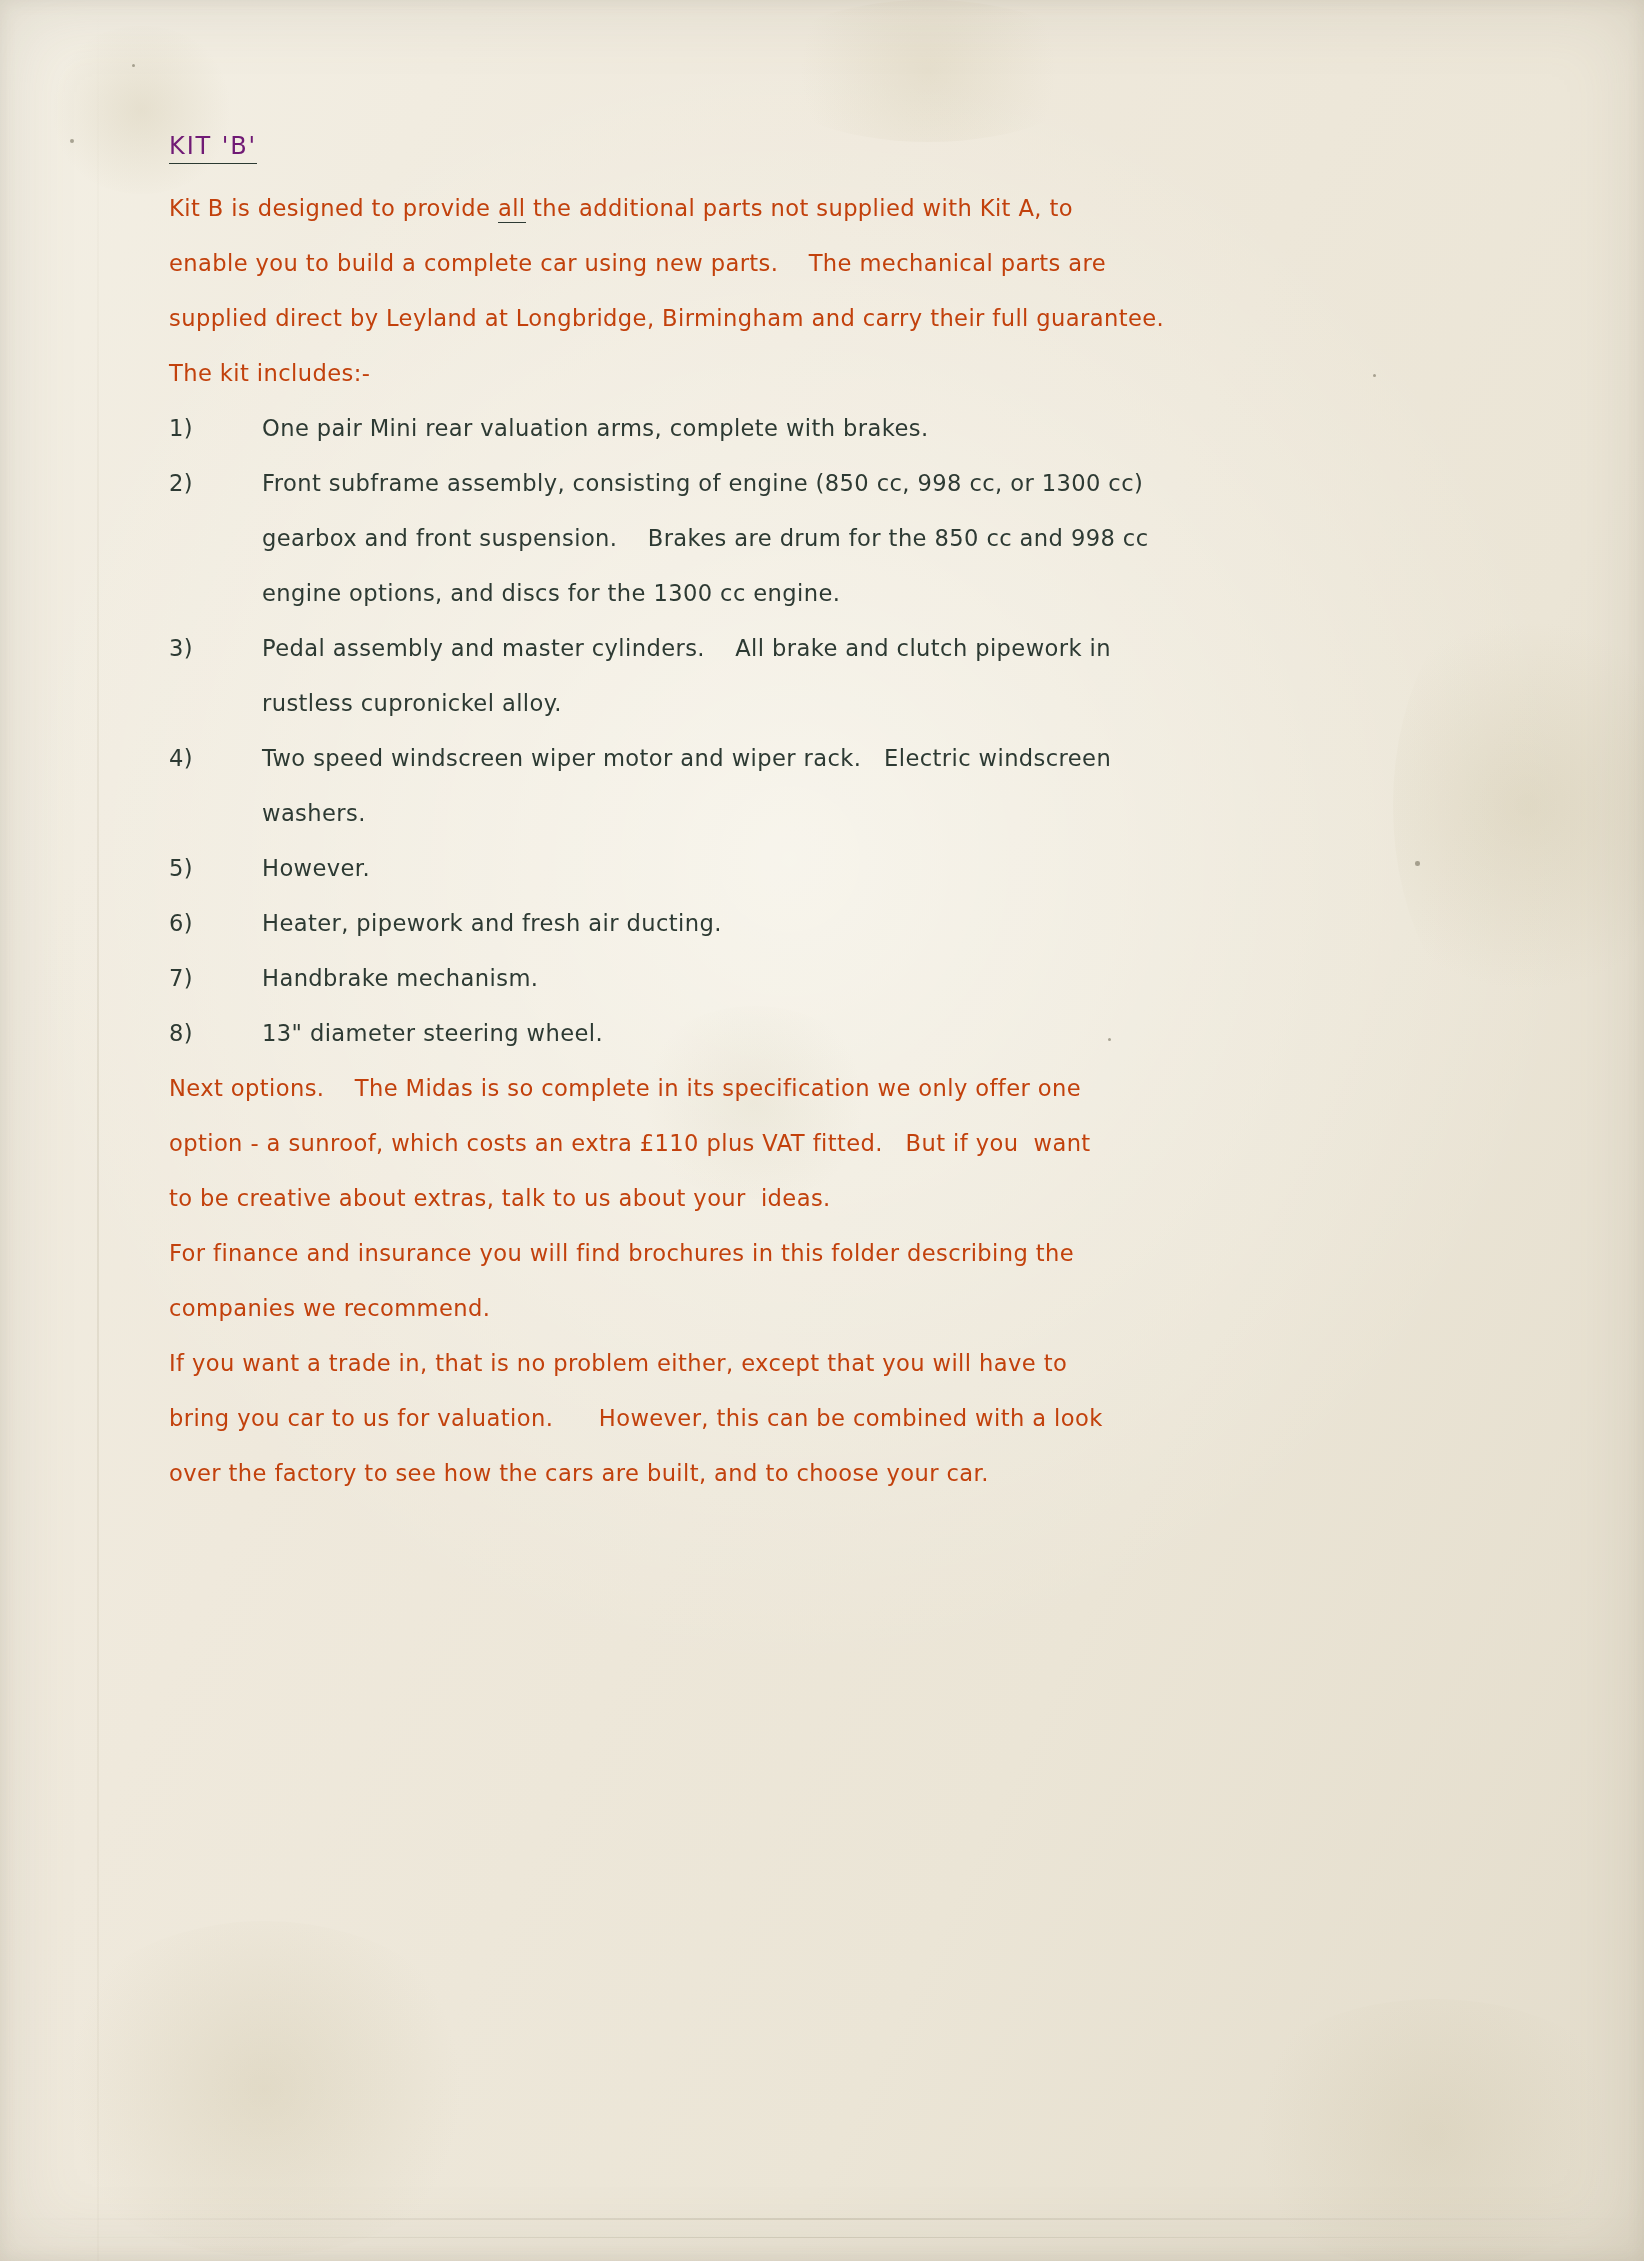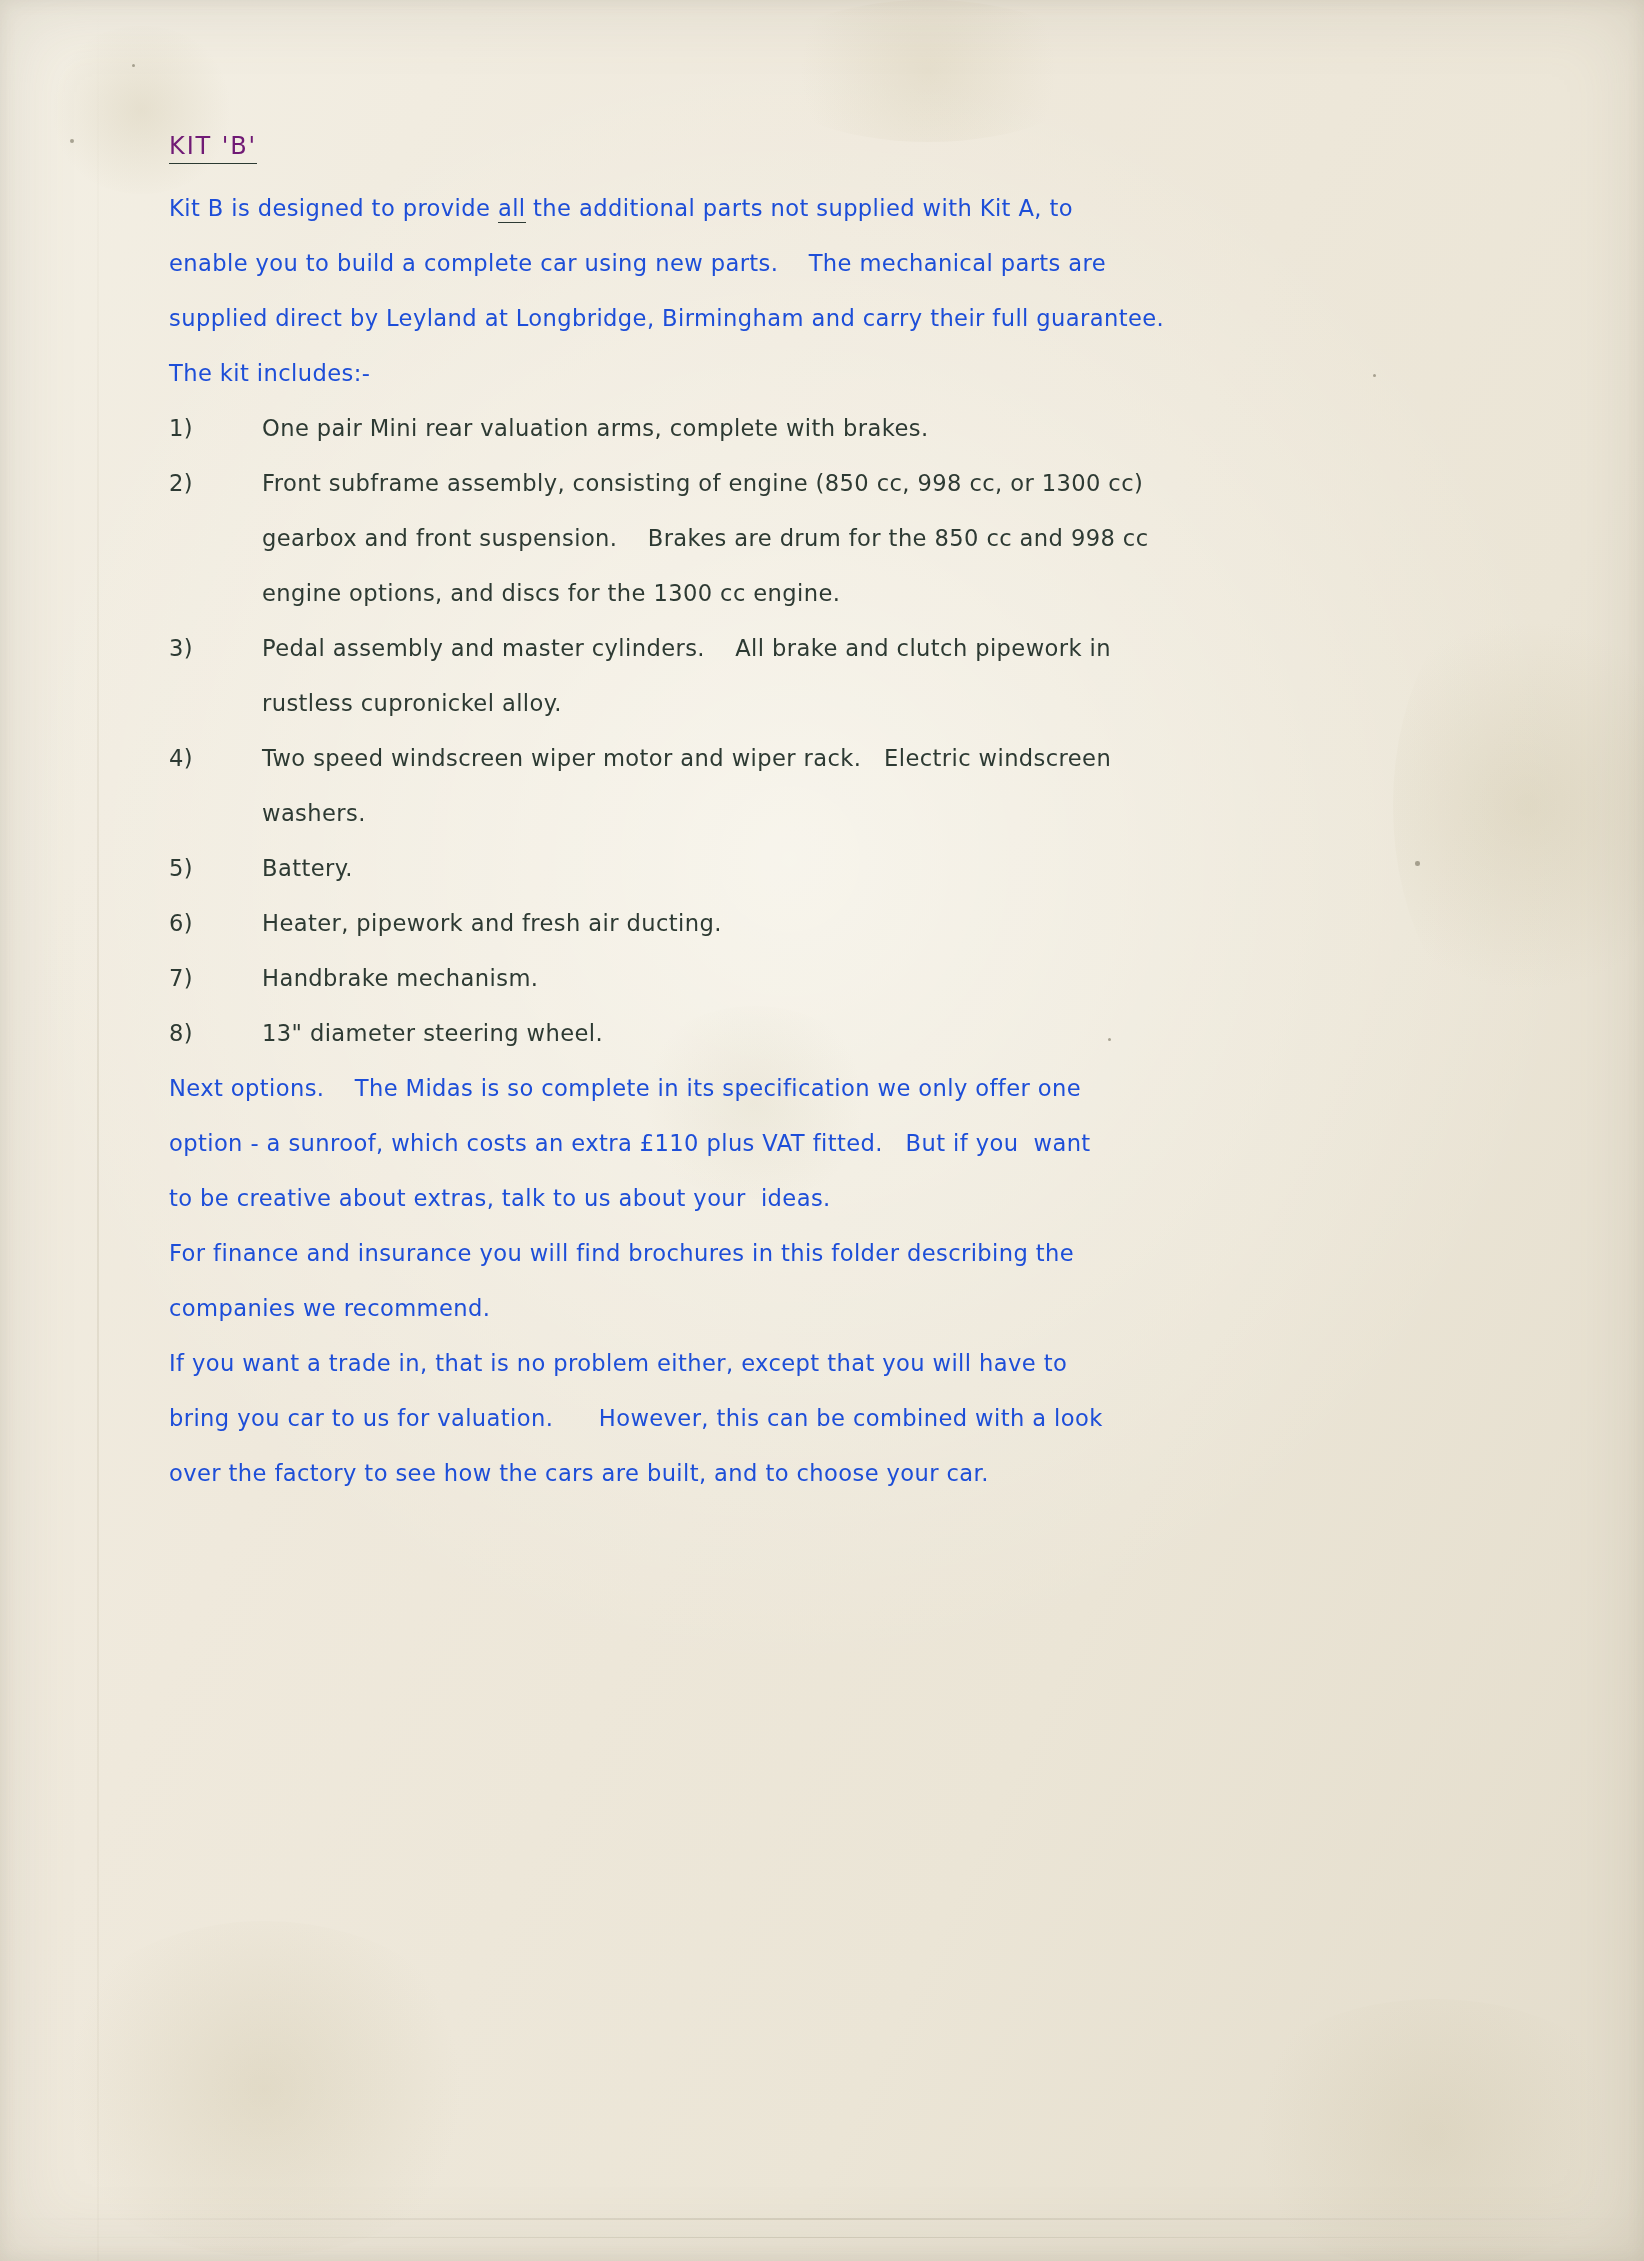--- a/index.html
+++ b/index.html
@@ -69,21 +69,21 @@
     font-size: 24px;
     letter-spacing: 1.9px;
     color: #701a75;
     border-bottom: 1.3px solid #2b3a32;
     padding-bottom: 2.6px;
     margin-bottom: 17px;
   }
 
   .para {
     margin: 0 0 0 0;
-    color: #1d4ed8;
+    color: #c2410c;
     font-size: 22.6px;
     line-height: 55px;
     letter-spacing: 0.4px;
     white-space: pre-wrap;
   }
 
   .para + .para { margin-top: 0; }
 
   .underline-word {
     border-bottom: 1.3px solid #2d3a33;
@@ -158,21 +158,21 @@
         <span class="li-text">Pedal assembly and master cylinders.    All brake and clutch pipework in
 rustless cupronickel alloy.</span>
       </li>
       <li>
         <span class="li-num">4)</span>
         <span class="li-text">Two speed windscreen wiper motor and wiper rack.   Electric windscreen
 washers.</span>
       </li>
       <li>
         <span class="li-num">5)</span>
-        <span class="li-text">Battery.</span>
+        <span class="li-text">However.</span>
       </li>
       <li>
         <span class="li-num">6)</span>
         <span class="li-text">Heater, pipework and fresh air ducting.</span>
       </li>
       <li>
         <span class="li-num">7)</span>
         <span class="li-text">Handbrake mechanism.</span>
       </li>
       <li>

